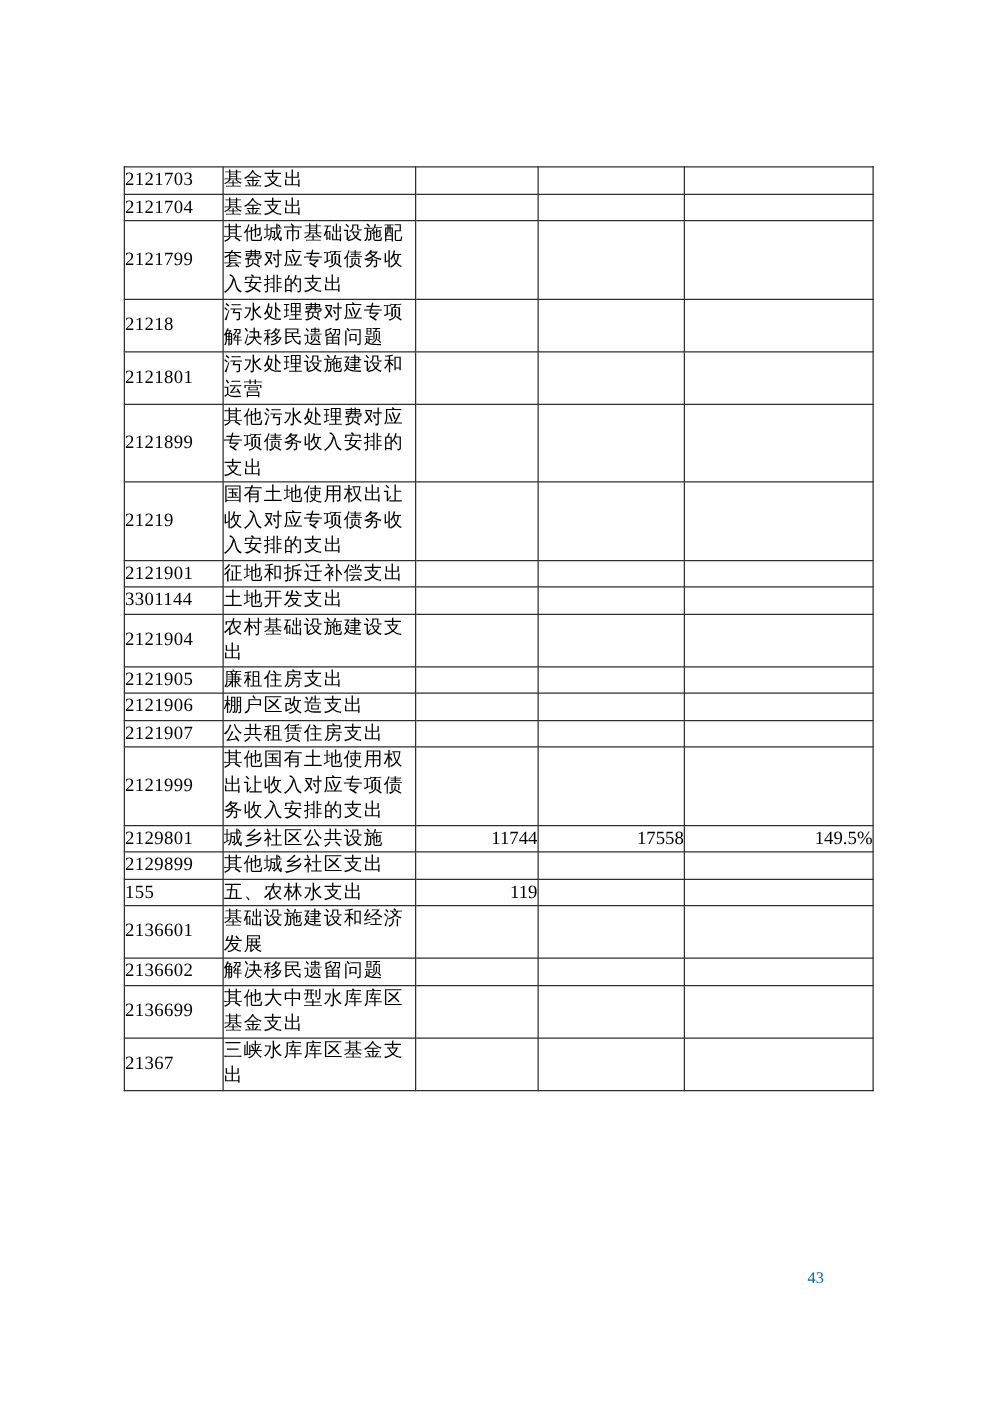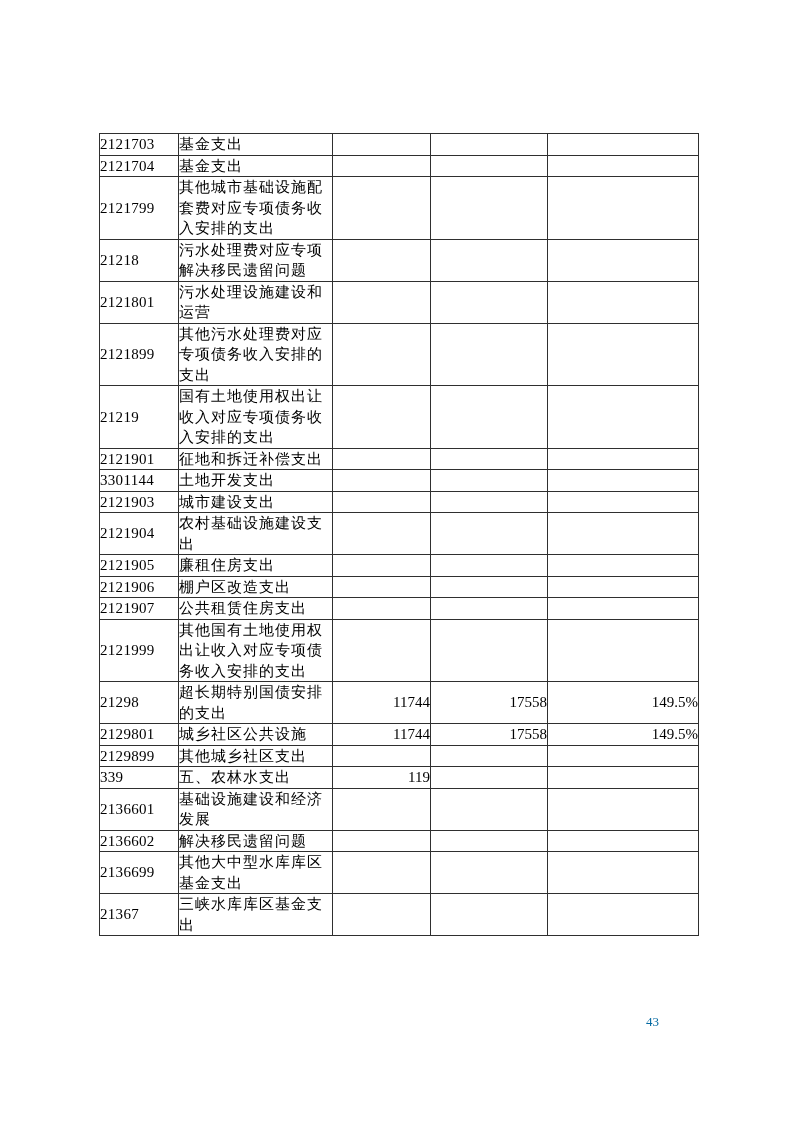--- a/index.html
+++ b/index.html
@@ -141,27 +141,20 @@
   </tr>
 
   <tr>
     <td class="cell-code">3301144</td>
     <td class="cell-desc">土地开发支出</td>
     <td class="cell-num"></td>
     <td class="cell-num"></td>
     <td class="cell-num"></td>
   </tr>
 
-  <tr>
-    <td class="cell-code">2121903</td>
-    <td class="cell-desc">城市建设支出</td>
-    <td class="cell-num"></td>
-    <td class="cell-num"></td>
-    <td class="cell-num"></td>
-  </tr>
 
   <tr>
     <td class="cell-code">2121904</td>
     <td class="cell-desc">农村基础设施建设支
 出</td>
     <td class="cell-num"></td>
     <td class="cell-num"></td>
     <td class="cell-num"></td>
   </tr>
 
@@ -192,47 +185,39 @@
   <tr>
     <td class="cell-code">2121999</td>
     <td class="cell-desc">其他国有土地使用权
 出让收入对应专项债
 务收入安排的支出</td>
     <td class="cell-num"></td>
     <td class="cell-num"></td>
     <td class="cell-num"></td>
   </tr>
 
-  <tr>
-    <td class="cell-code">21298</td>
-    <td class="cell-desc">超长期特别国债安排
-的支出</td>
-    <td class="cell-num">11744</td>
-    <td class="cell-num">17558</td>
-    <td class="cell-num">149.5%</td>
-  </tr>
 
   <tr>
     <td class="cell-code">2129801</td>
     <td class="cell-desc">城乡社区公共设施</td>
     <td class="cell-num">11744</td>
     <td class="cell-num">17558</td>
     <td class="cell-num">149.5%</td>
   </tr>
 
   <tr>
     <td class="cell-code">2129899</td>
     <td class="cell-desc">其他城乡社区支出</td>
     <td class="cell-num"></td>
     <td class="cell-num"></td>
     <td class="cell-num"></td>
   </tr>
 
   <tr>
-    <td class="cell-code">339</td>
+    <td class="cell-code">155</td>
     <td class="cell-desc">五、农林水支出</td>
     <td class="cell-num">119</td>
     <td class="cell-num"></td>
     <td class="cell-num"></td>
   </tr>
 
 
   <tr>
     <td class="cell-code">2136601</td>
     <td class="cell-desc">基础设施建设和经济

